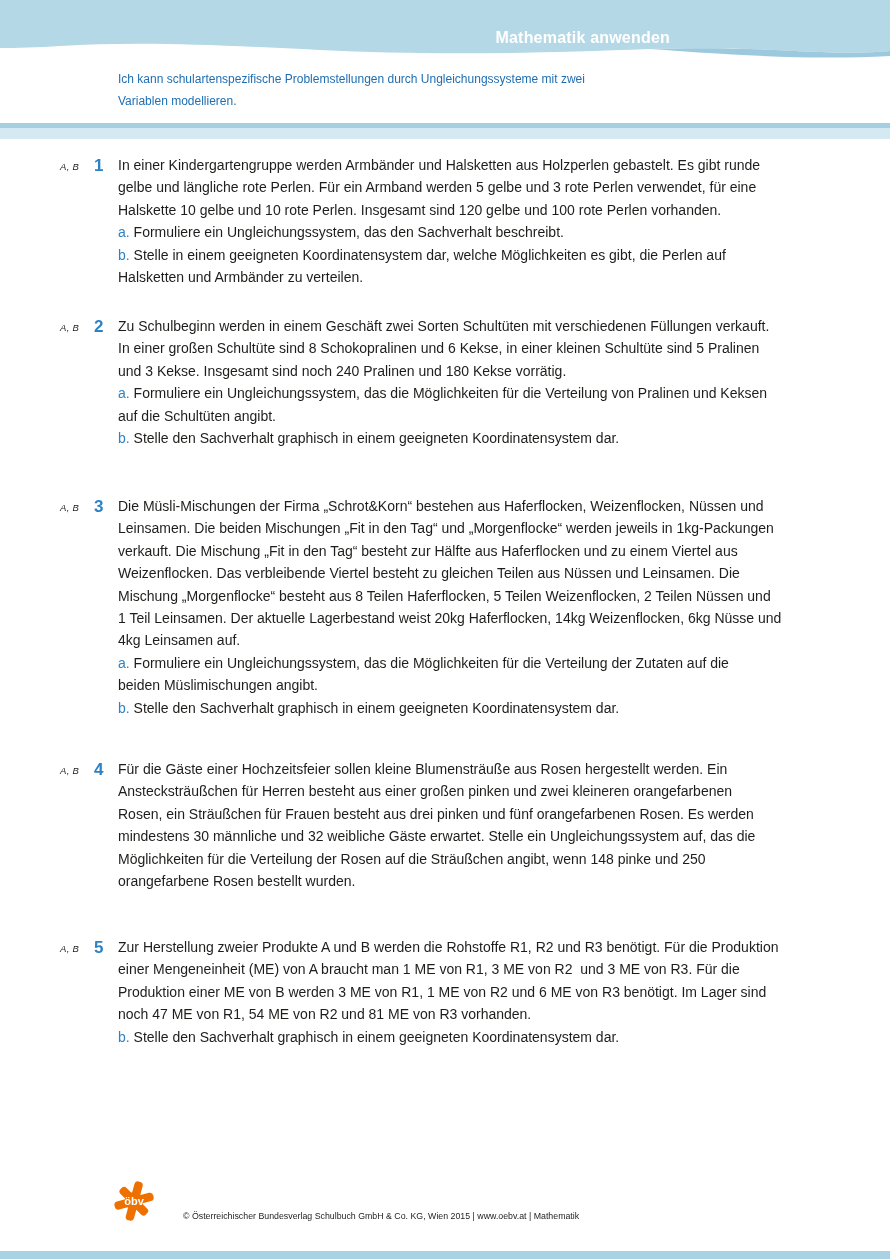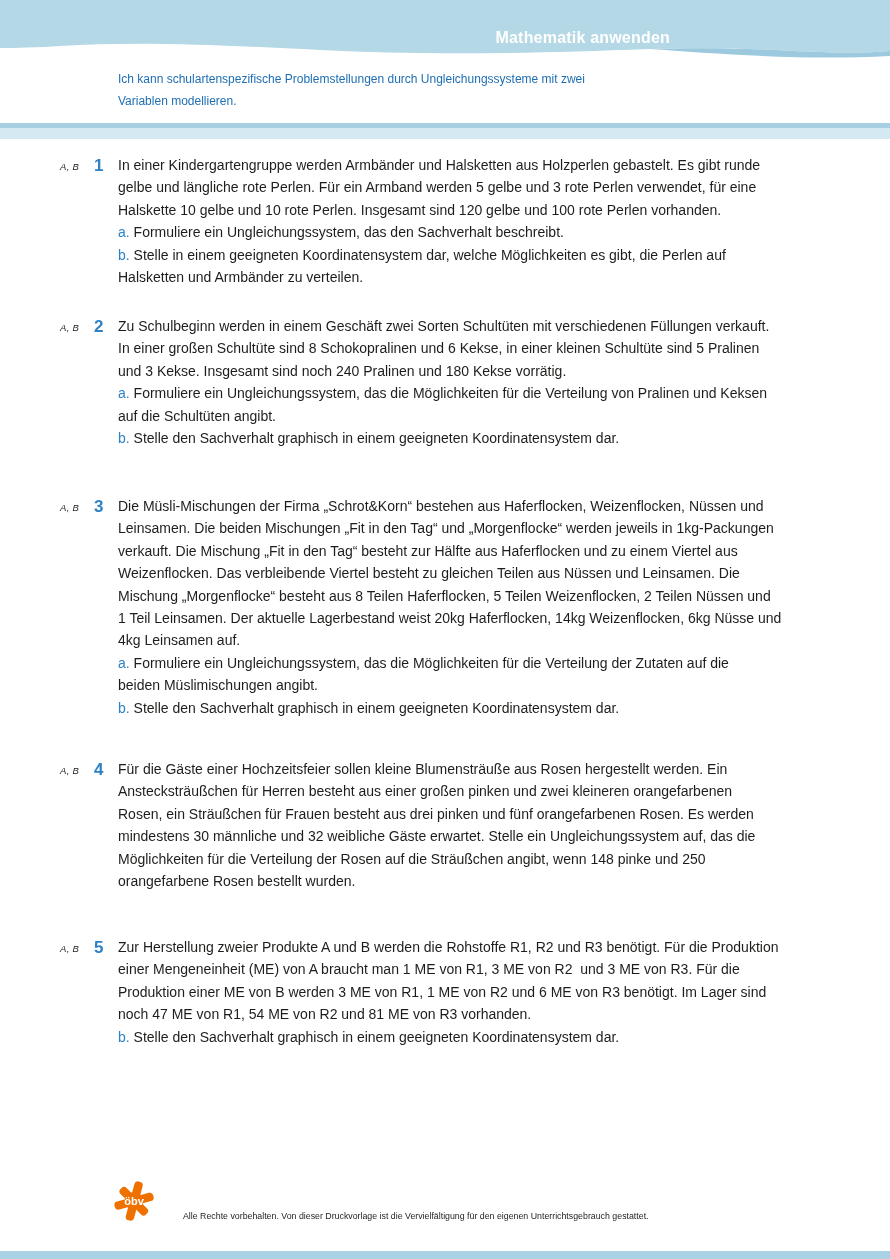--- a/index.html
+++ b/index.html
@@ -149,17 +149,18 @@
 <svg class="footer-logo" viewBox="0 0 42 44">
   <g fill="#ee7100">
     <rect x="17" y="2" width="8.5" height="40" rx="3.5" transform="rotate(15 21 22)"></rect>
     <rect x="17" y="2" width="8.5" height="40" rx="3.5" transform="rotate(75 21 22)"></rect>
     <rect x="17" y="4" width="8.5" height="36" rx="3.5" transform="rotate(135 21 22)"></rect>
     <circle cx="21" cy="22" r="9"></circle>
   </g>
   <text x="21" y="26" font-size="11" font-weight="bold" fill="#ffffff" text-anchor="middle" font-family="Liberation Sans, sans-serif">öbv</text>
 </svg>
 <div class="footer-text">
+  <div>© Österreichischer Bundesverlag Schulbuch GmbH &amp; Co. KG, Wien 2015 | www.oebv.at | Mathematik</div>
   <div>Alle Rechte vorbehalten. Von dieser Druckvorlage ist die Vervielfältigung für den eigenen Unterrichtsgebrauch gestattet.</div>
   
 </div>
 
 <div class="bottom-bar"></div>
 
 </body></html>

